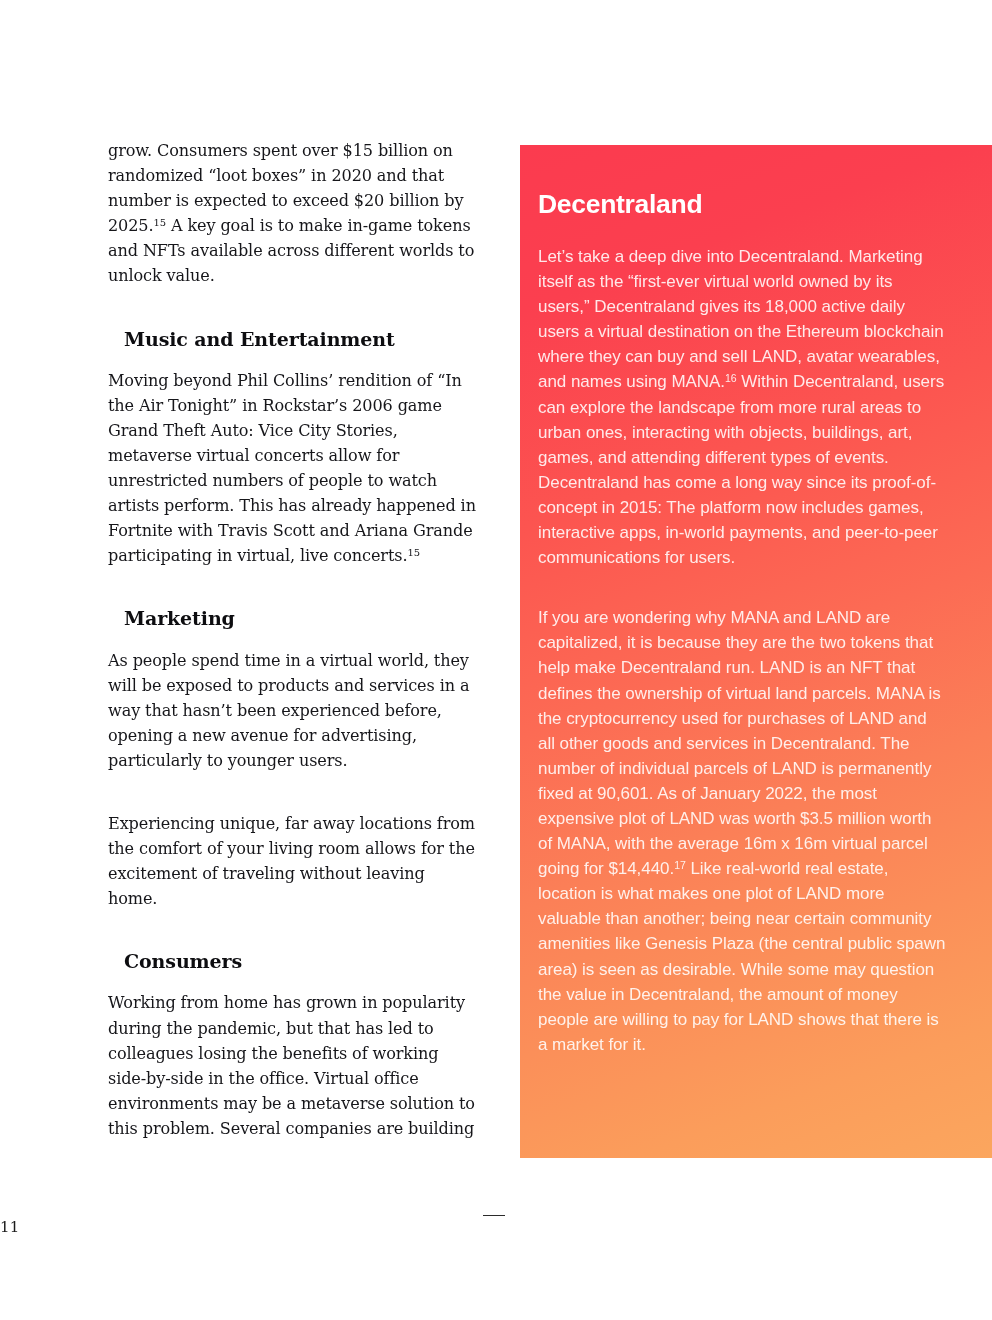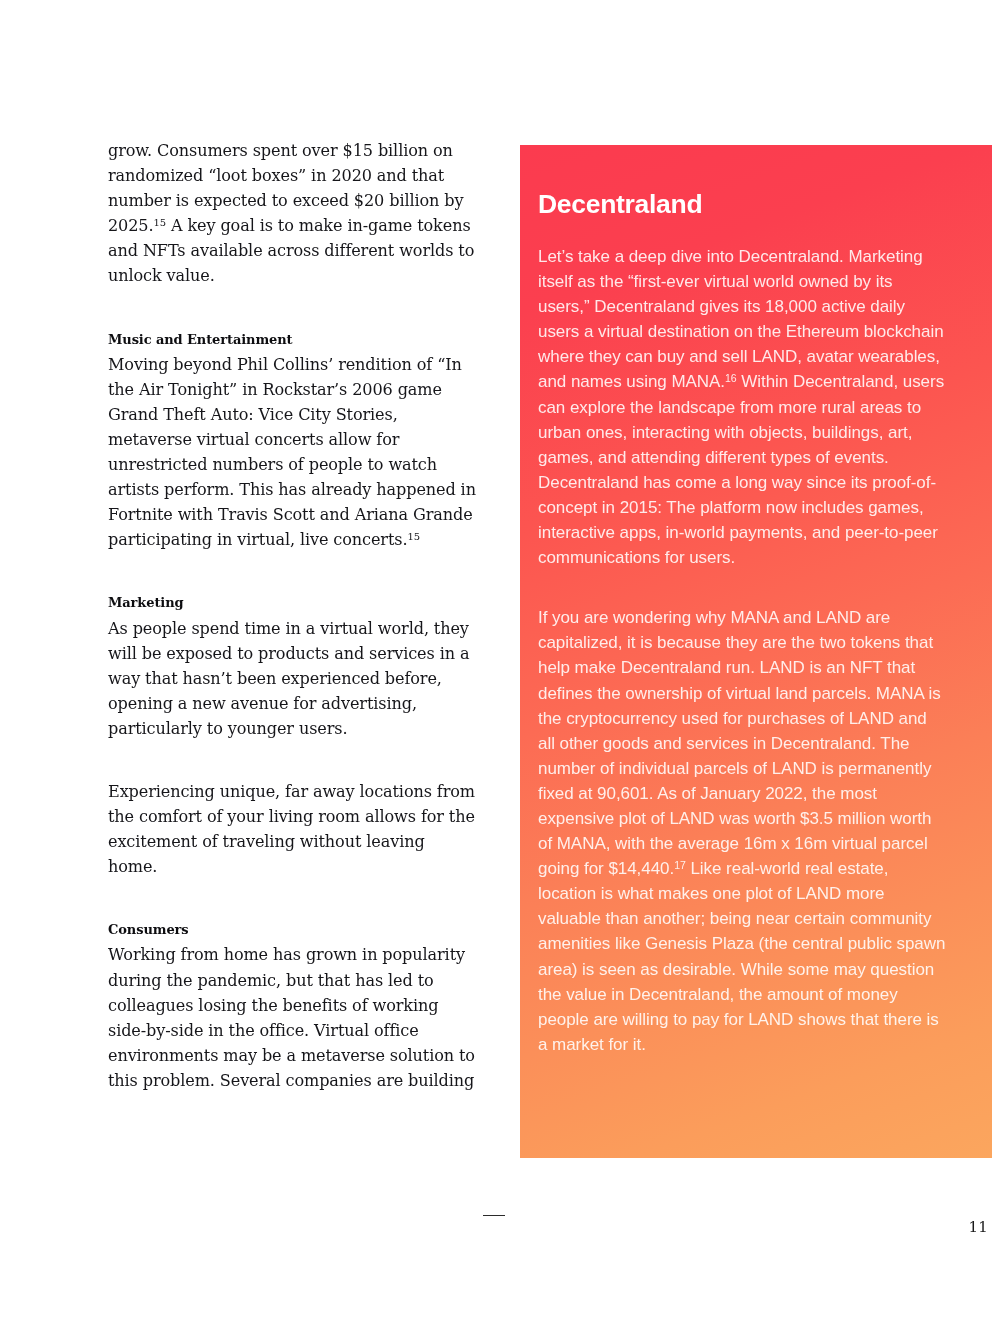--- a/index.html
+++ b/index.html
@@ -30,24 +30,24 @@
     font-family: "DejaVu Serif", serif;
     font-size: 16.1px;
     line-height: 25.1px;
     color: #16161a;
     margin: 0;
     letter-spacing: -0.12px;
   }
   .sec-head {
     font-family: "DejaVu Serif", serif;
     font-weight: bold;
-    font-size: 13px;
+    font-size: 19px;
     line-height: 25.1px;
     color: #0d0d10;
-    margin: 0;
+    margin: 16px;
     letter-spacing: -0.1px;
   }
   .section {
     margin-top: 38px;
   }
   sup {
     font-size: 0.62em;
     vertical-align: 0.46em;
     line-height: 0;
   }
@@ -95,21 +95,21 @@
   .panel-par + .panel-par {
     margin-top: 35px;
   }
 
   
   .folio {
     position: absolute;
     left: 0;
     right: 4px;
     top: 1215px;
-    text-align: right;
+    text-align: left;
   }
   .folio-rule {
     width: 22px;
     height: 1px;
     background: #2b2b2b;
     margin: 0 auto 2px auto;
   }
   .folio-num {
     font-family: "DejaVu Serif", serif;
     font-size: 15px;

